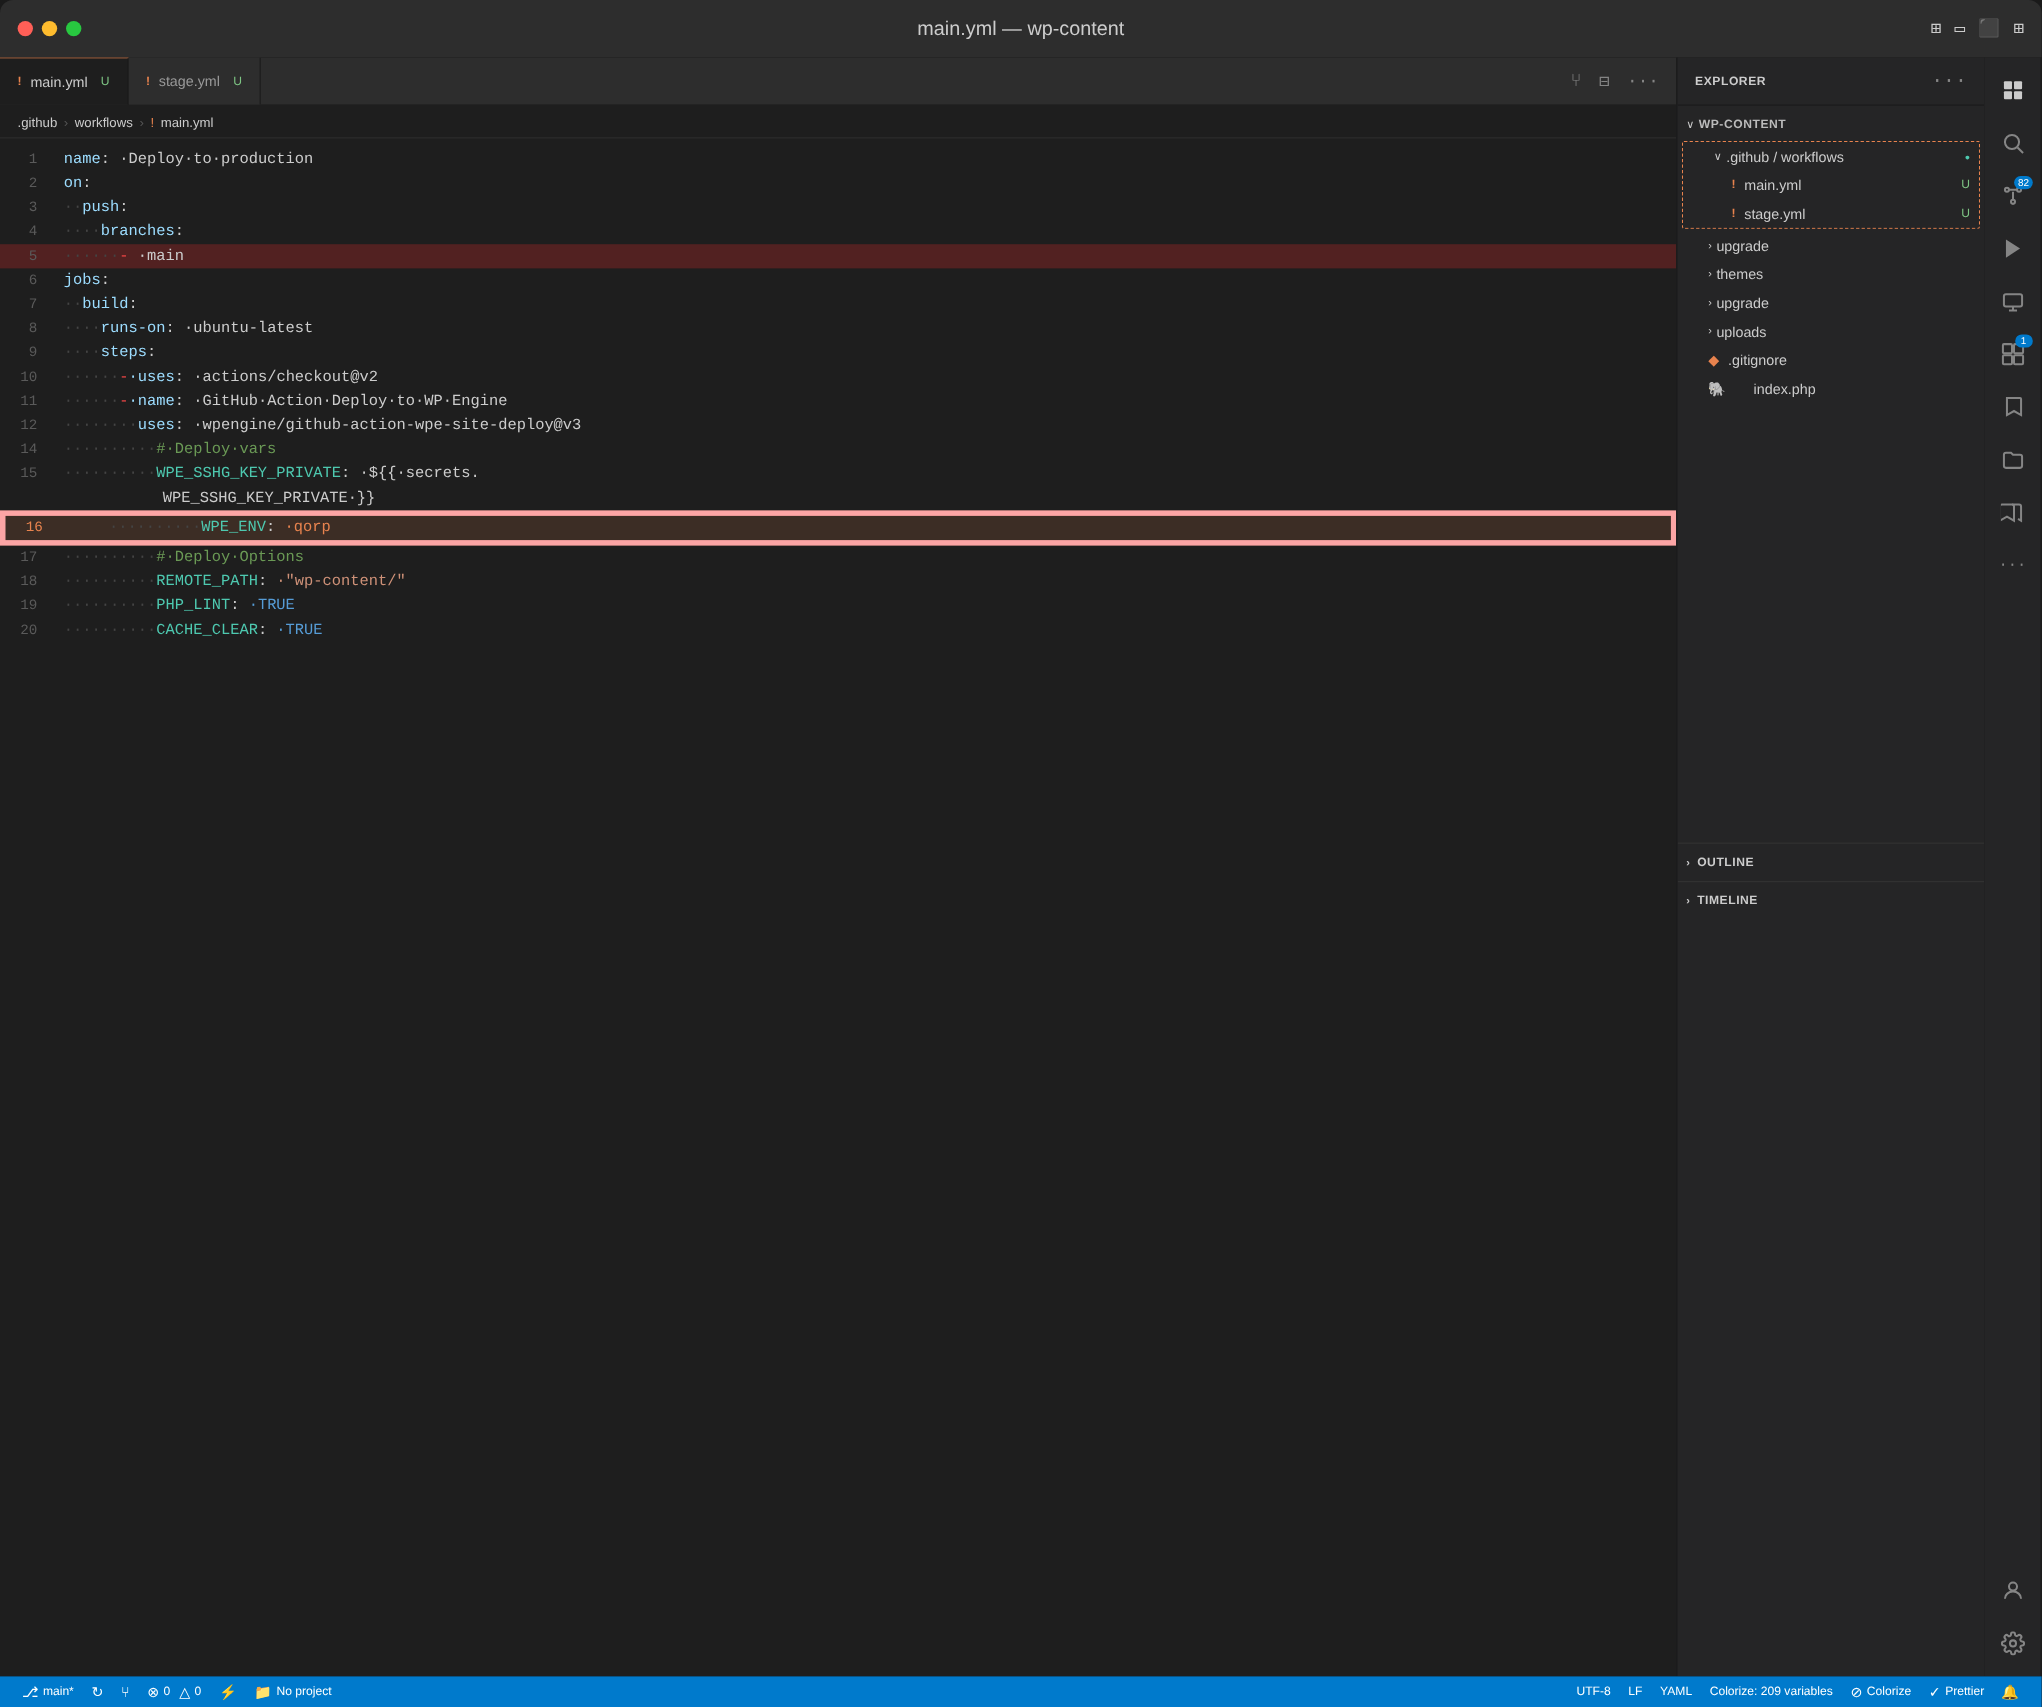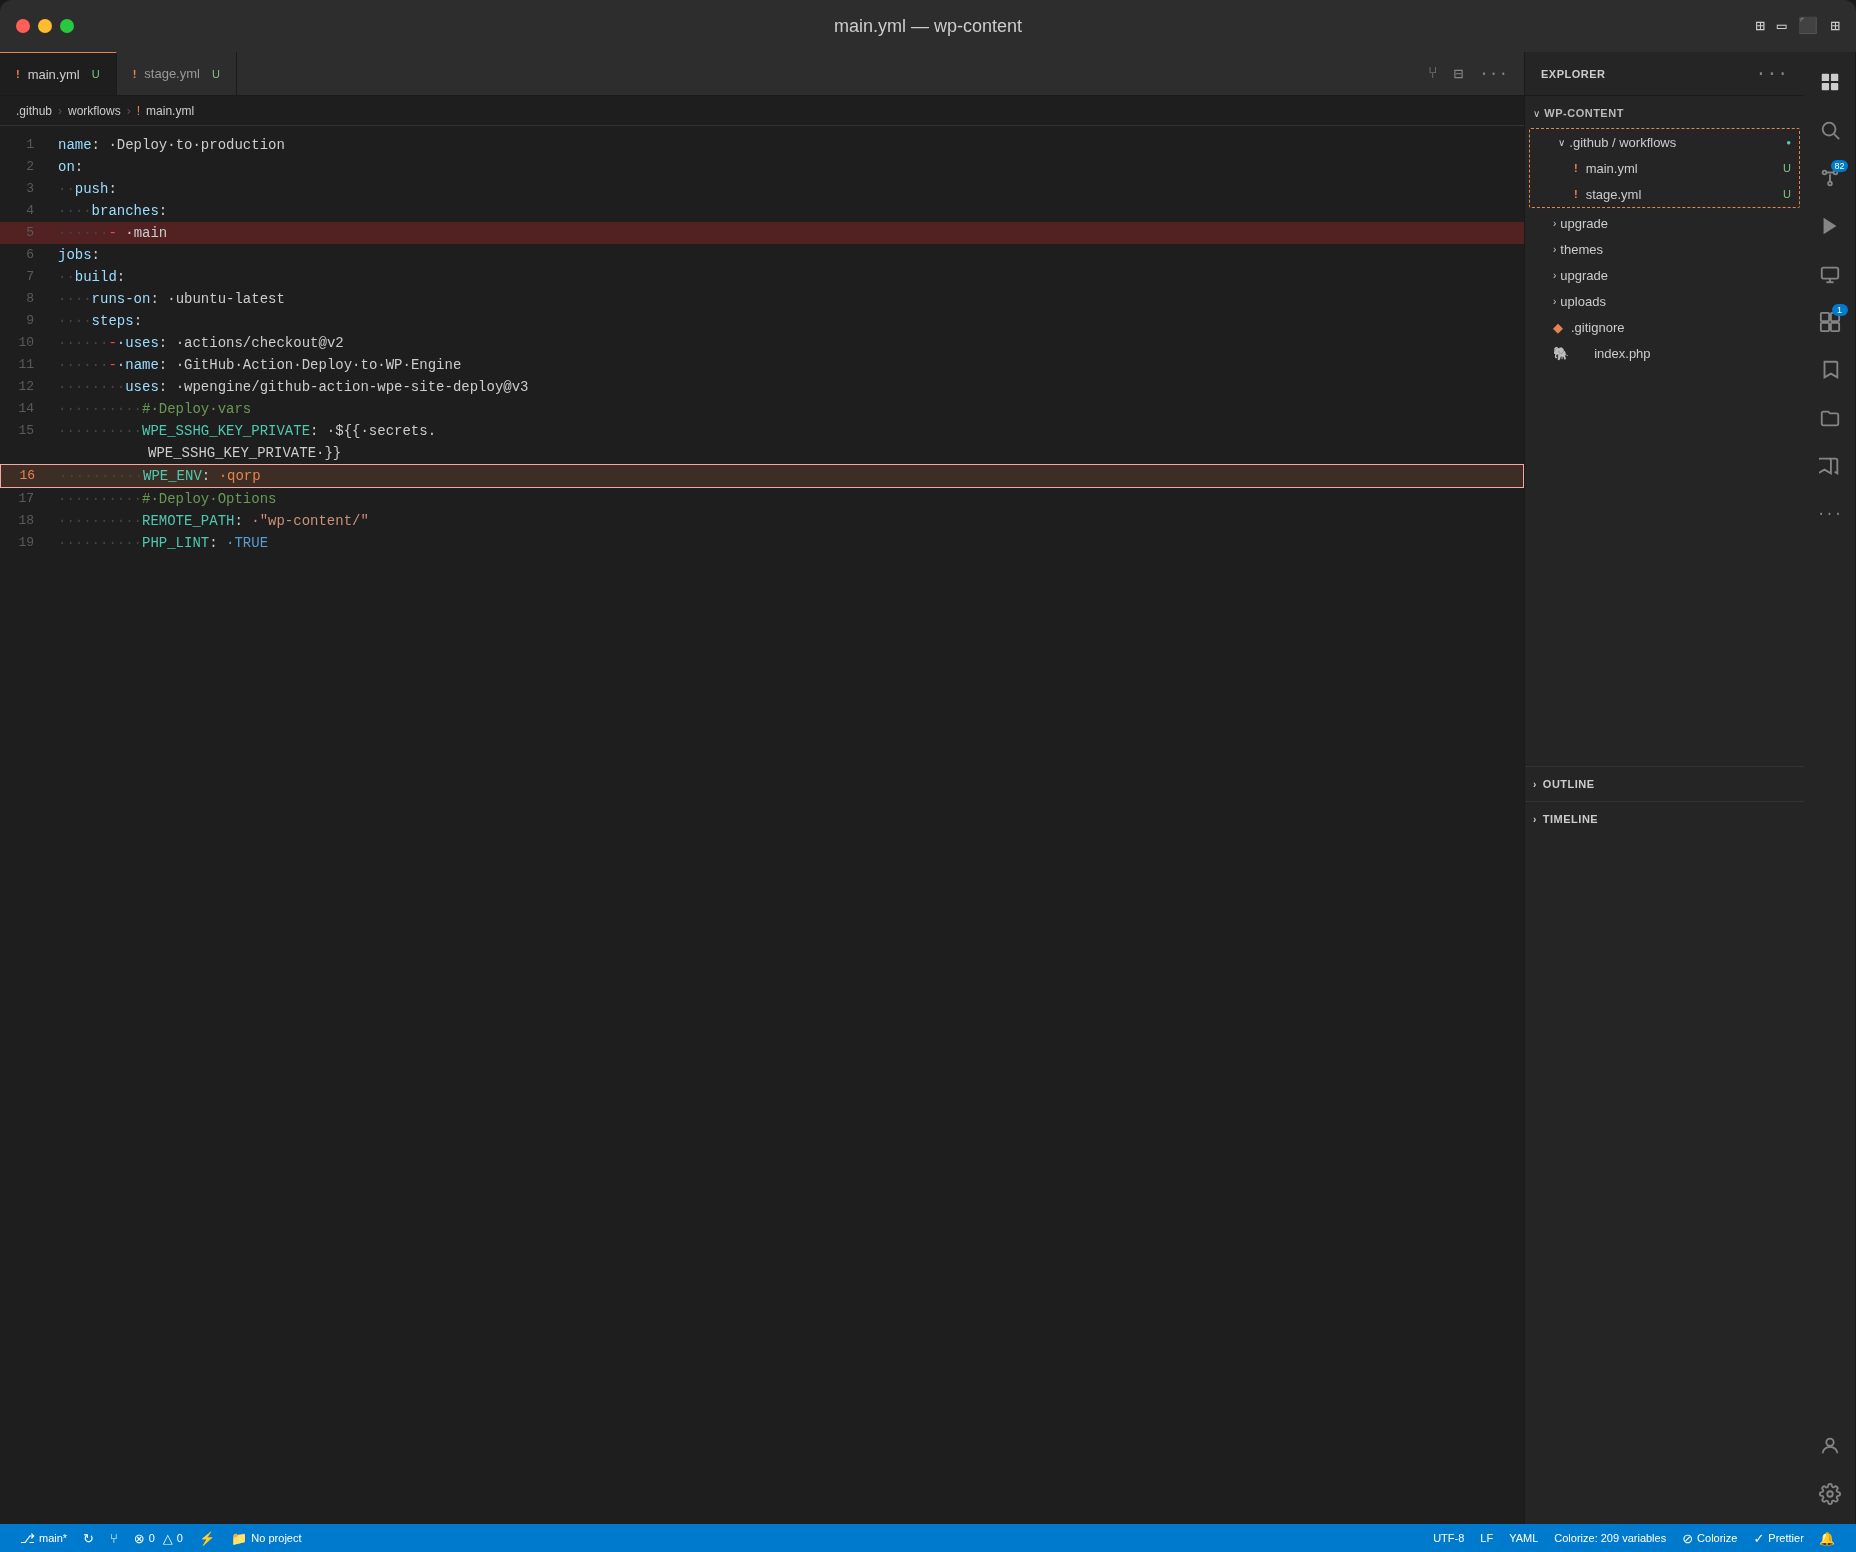--- a/index.html
+++ b/index.html
@@ -190,21 +190,22 @@
     }
     .code-line {
       display: flex;
       align-items: flex-start;
       min-height: 22px;
       font-size: 14px;
       line-height: 22px;
     }
     .code-line.highlighted-line {
       background: rgba(232, 131, 78, 0.15);
-      border: 1px solid #fca5a5;
+      border: 5px solid #fca5a5;
+      gap: 36px;
     }
     .code-line.red-bg {
       background: rgba(180, 40, 40, 0.35);
     }
     .line-number {
       width: 50px;
       text-align: right;
       padding-right: 16px;
       color: #5a5a5a;
       font-size: 13px;
@@ -471,20 +472,24 @@
       <div class="code-line">
         <span class="line-number">18</span>
         <span class="line-content"><span style="color:#444">··········</span><span class="c-cyan">REMOTE_PATH</span><span class="c-colon">:</span><span class="c-string"> ·"wp-content/"</span></span>
       </div>
 
       <div class="code-line">
         <span class="line-number">19</span>
         <span class="line-content"><span style="color:#444">··········</span><span class="c-cyan">PHP_LINT</span><span class="c-colon">:</span><span class="c-true"> ·TRUE</span></span>
       </div>
 
+      <div class="code-line">
+        <span class="line-number">20</span>
+        <span class="line-content"><span style="color:#444">··········</span><span class="c-cyan">CACHE_CLEAR</span><span class="c-colon">:</span><span class="c-true"> ·TRUE</span></span>
+      </div>
 
     </div>
   </div>
 
   <div class="sidebar">
     <div class="sidebar-header">
       <span class="sidebar-title">EXPLORER</span>
       <span class="sidebar-more">···</span>
     </div>
 

